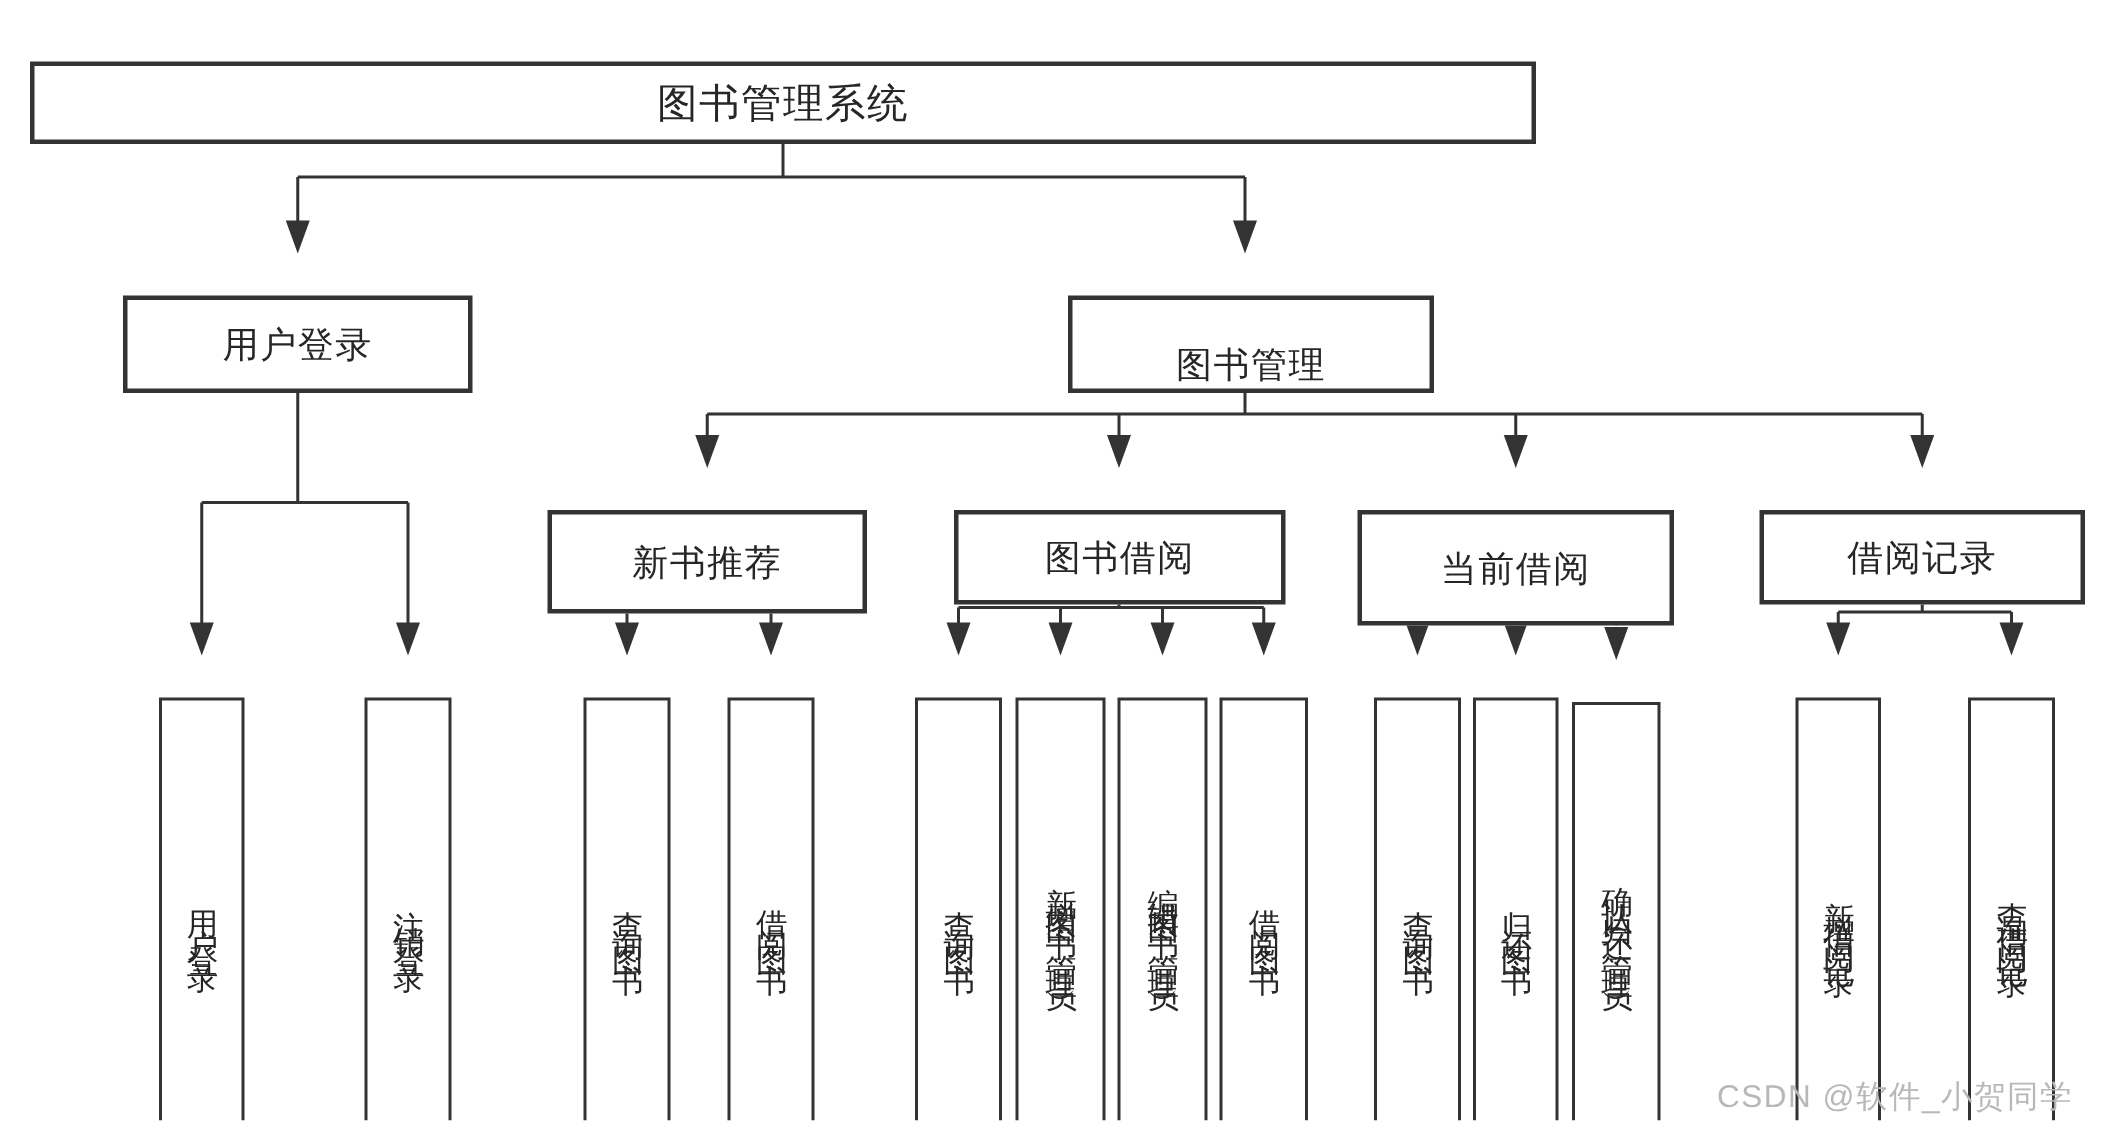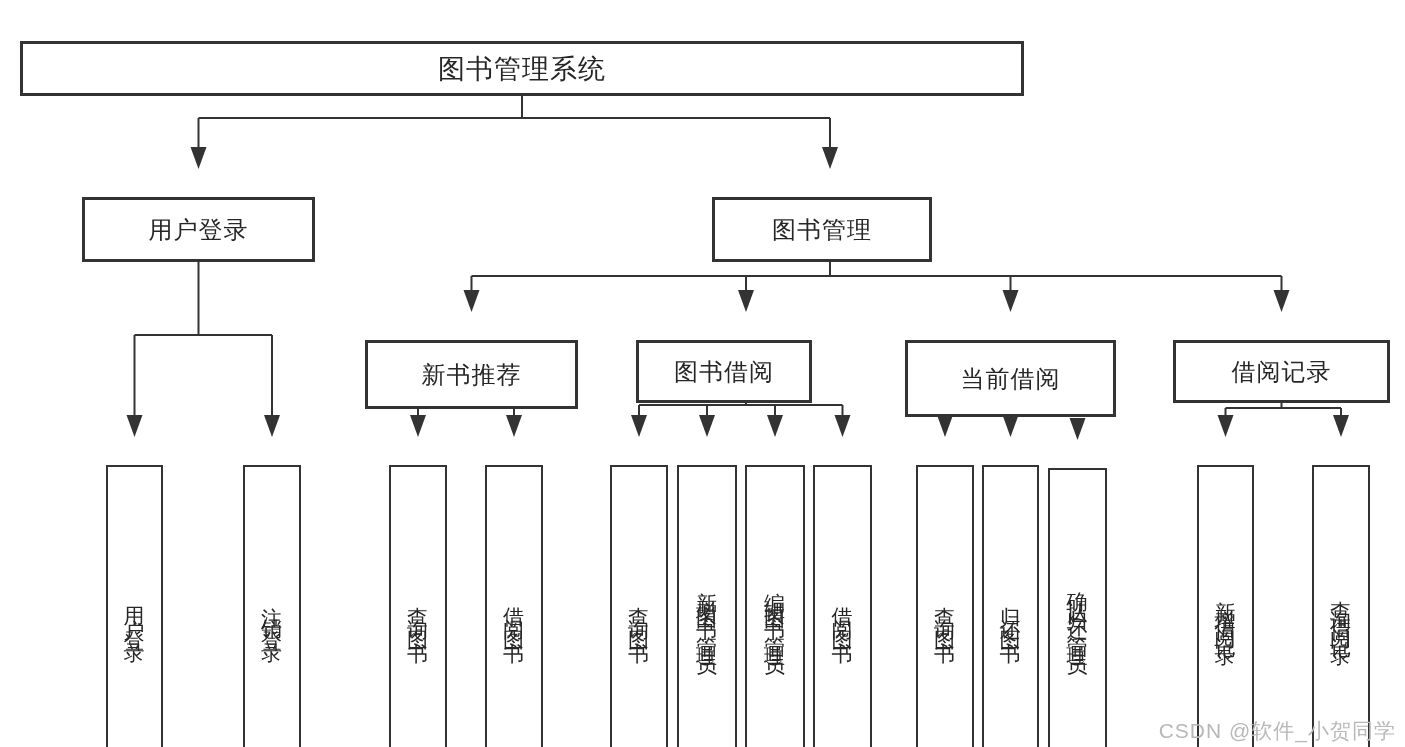--- a/index.html
+++ b/index.html
@@ -44,42 +44,42 @@
     font-size: 21px;
     line-height: 1;
     letter-spacing: 9px;
     white-space: nowrap;
   }
   .vlabel.wide { letter-spacing: 12px; }
 
   
   #n-root  { left: 20px;   top: 13px;  width: 1004px; height: 55px; }
   #n-l2-0  { left: 82px;   top: 169px; width: 233px;  height: 65px; }
-  #n-l2-1  { left: 712px;  top: 169px; width: 220px;  height: 65px; }
+  #n-l2-1  { left: 712px;  top: 169px; width: 244px;  height: 65px; align-items: flex-end; }
   #n-l3-0  { left: 365px;  top: 312px; width: 213px;  height: 69px; }
-  #n-l3-1  { left: 636px;  top: 312px; width: 176px;  height: 63px; }
+  #n-l3-1  { left: 636px;  top: 312px; width: 221px;  height: 63px; }
   #n-l3-2  { left: 905px;  top: 312px; width: 211px;  height: 77px; }
   #n-l3-3  { left: 1173px; top: 312px; width: 217px;  height: 63px; }
   #n-g1-0  { left: 106px;  top: 437px; width: 57px;  height: 298px; }
   #n-g1-1  { left: 243px;  top: 437px; width: 58px;  height: 298px; }
   #n-g2-0  { left: 389px;  top: 437px; width: 58px;  height: 298px; }
   #n-g2-1  { left: 485px;  top: 437px; width: 58px;  height: 298px; }
   #n-g3-0  { left: 610px;  top: 437px; width: 58px;  height: 298px; }
   #n-g3-1  { left: 677px;  top: 437px; width: 60px;  height: 300px; }
   #n-g3-2  { left: 745px;  top: 437px; width: 60px;  height: 300px; }
   #n-g3-3  { left: 813px;  top: 437px; width: 59px;  height: 298px; }
   #n-g4-0  { left: 916px;  top: 437px; width: 58px;  height: 298px; }
   #n-g4-1  { left: 982px;  top: 437px; width: 57px;  height: 298px; }
   #n-g4-2  { left: 1048px; top: 440px; width: 59px;  height: 295px; }
   #n-g5-0  { left: 1197px; top: 437px; width: 57px;  height: 291px; }
   #n-g5-1  { left: 1312px; top: 437px; width: 58px;  height: 291px; }
 
   .watermark {
     position: absolute;
-    right: 9px;
+    right: 23px;
     bottom: 2px;
     font-size: 21px;
     color: var(--wm);
     letter-spacing: 1px;
     white-space: nowrap;
     z-index: 5;
     text-align: right;
   }
 </style>
 </head>

